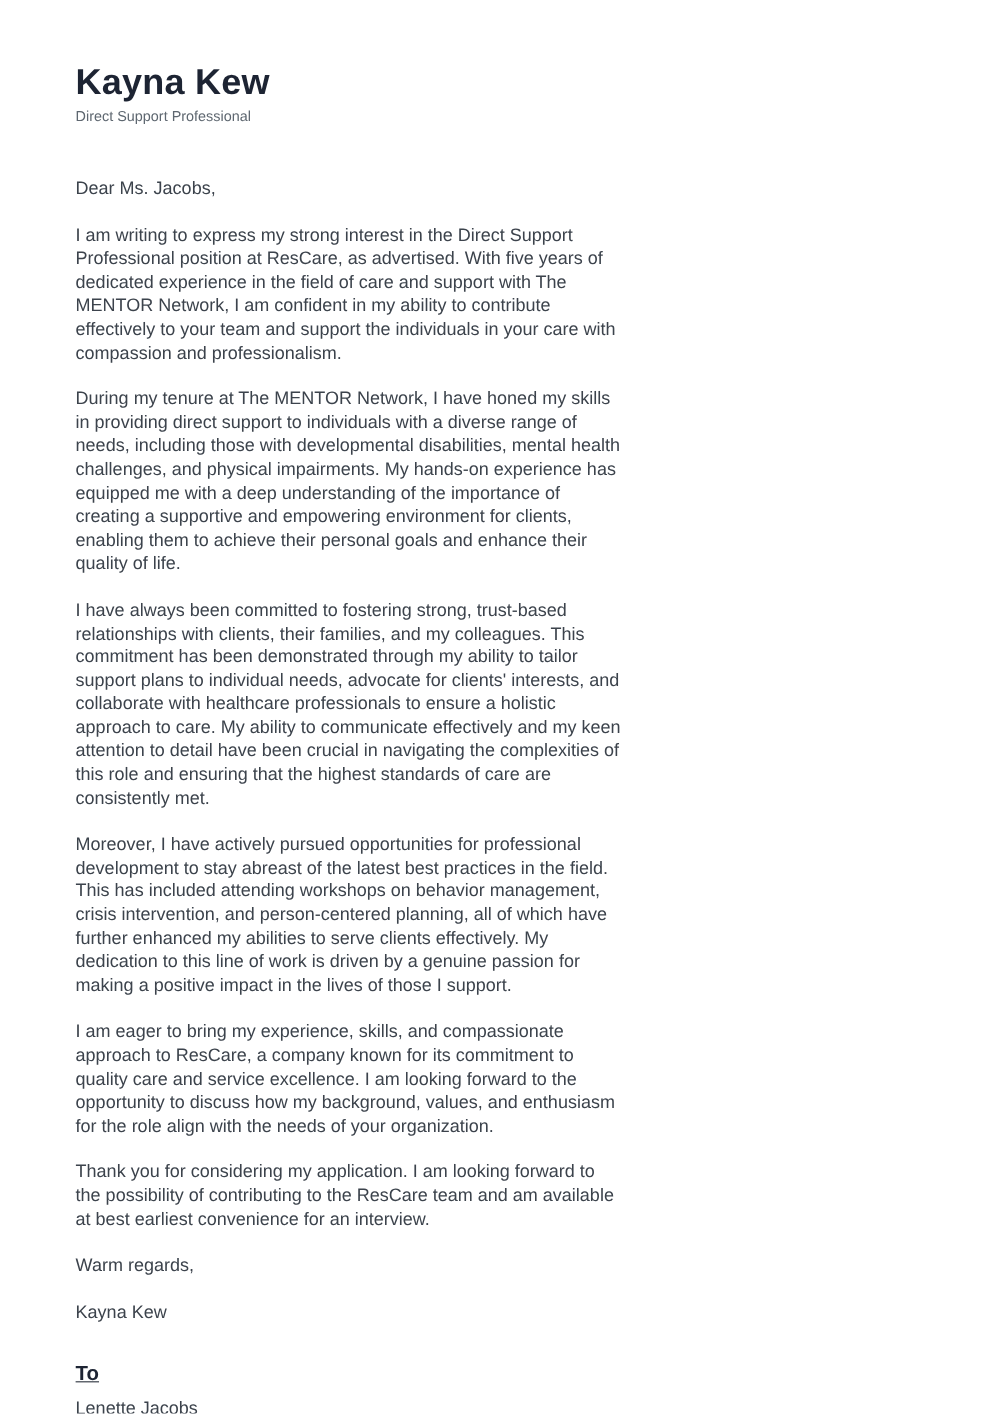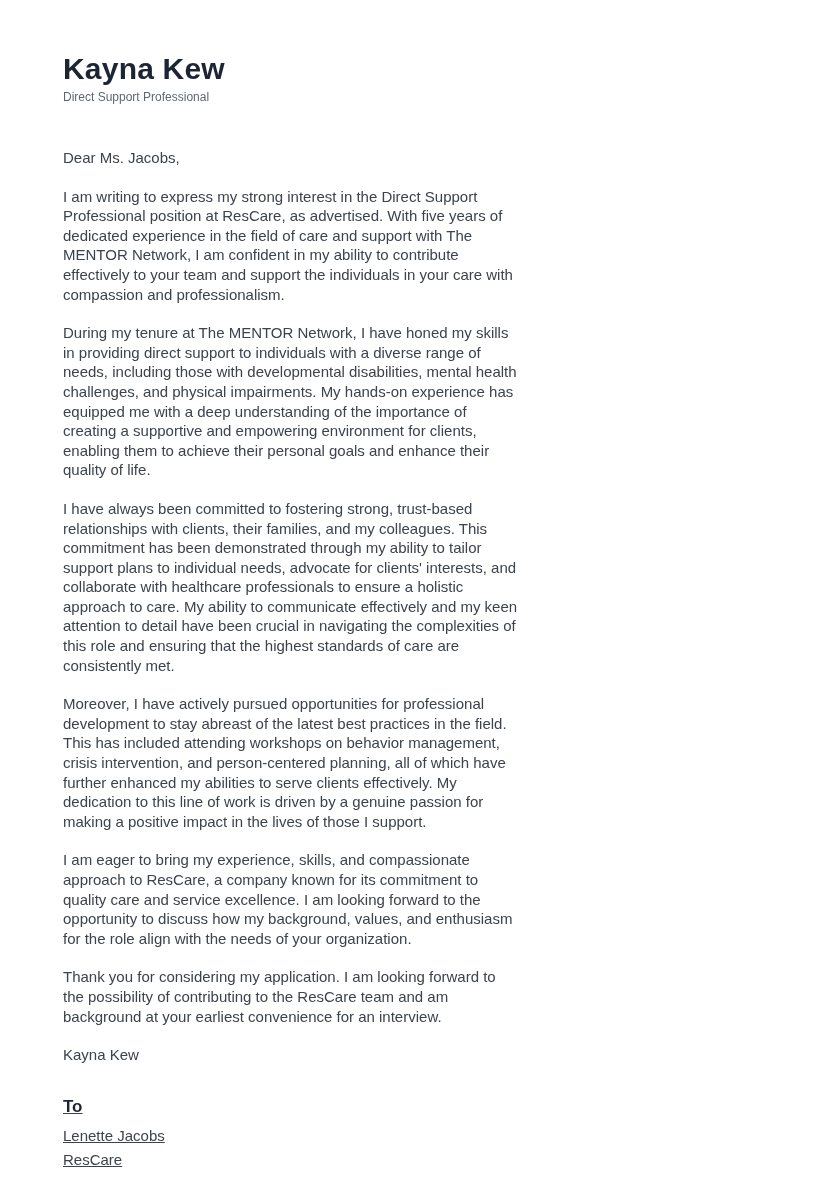--- a/index.html
+++ b/index.html
@@ -81,21 +81,22 @@
 
   <div class="content">
 
     <div class="letter">
       <p>Dear Ms. Jacobs,</p>
       <p>I am writing to express my strong interest in the Direct Support Professional position at ResCare, as advertised. With five years of dedicated experience in the field of care and support with The MENTOR Network, I am confident in my ability to contribute effectively to your team and support the individuals in your care with compassion and professionalism.</p>
       <p>During my tenure at The MENTOR Network, I have honed my skills in providing direct support to individuals with a diverse range of needs, including those with developmental disabilities, mental health challenges, and physical impairments. My hands-on experience has equipped me with a deep understanding of the importance of creating a supportive and empowering environment for clients, enabling them to achieve their personal goals and enhance their quality of life.</p>
       <p>I have always been committed to fostering strong, trust-based relationships with clients, their families, and my colleagues. This commitment has been demonstrated through my ability to tailor support plans to individual needs, advocate for clients' interests, and collaborate with healthcare professionals to ensure a holistic approach to care. My ability to communicate effectively and my keen attention to detail have been crucial in navigating the complexities of this role and ensuring that the highest standards of care are consistently met.</p>
       <p>Moreover, I have actively pursued opportunities for professional development to stay abreast of the latest best practices in the field. This has included attending workshops on behavior management, crisis intervention, and person-centered planning, all of which have further enhanced my abilities to serve clients effectively. My dedication to this line of work is driven by a genuine passion for making a positive impact in the lives of those I support.</p>
       <p>I am eager to bring my experience, skills, and compassionate approach to ResCare, a company known for its commitment to quality care and service excellence. I am looking forward to the opportunity to discuss how my background, values, and enthusiasm for the role align with the needs of your organization.</p>
-      <p>Thank you for considering my application. I am looking forward to the possibility of contributing to the ResCare team and am background at your earliest convenience for an interview.</p>
+      <p>Thank you for considering my application. I am looking forward to the possibility of contributing to the ResCare team and am available at best earliest convenience for an interview.</p>
+      <p>Warm regards,</p>
       <p>Kayna Kew</p>
     </div>
 
     <div class="sidebar">
 
       <div class="side-group">
         <div class="side-heading">To</div>
         <div class="side-line">Lenette Jacobs</div>
         <div class="side-line">ResCare</div>
       </div>

